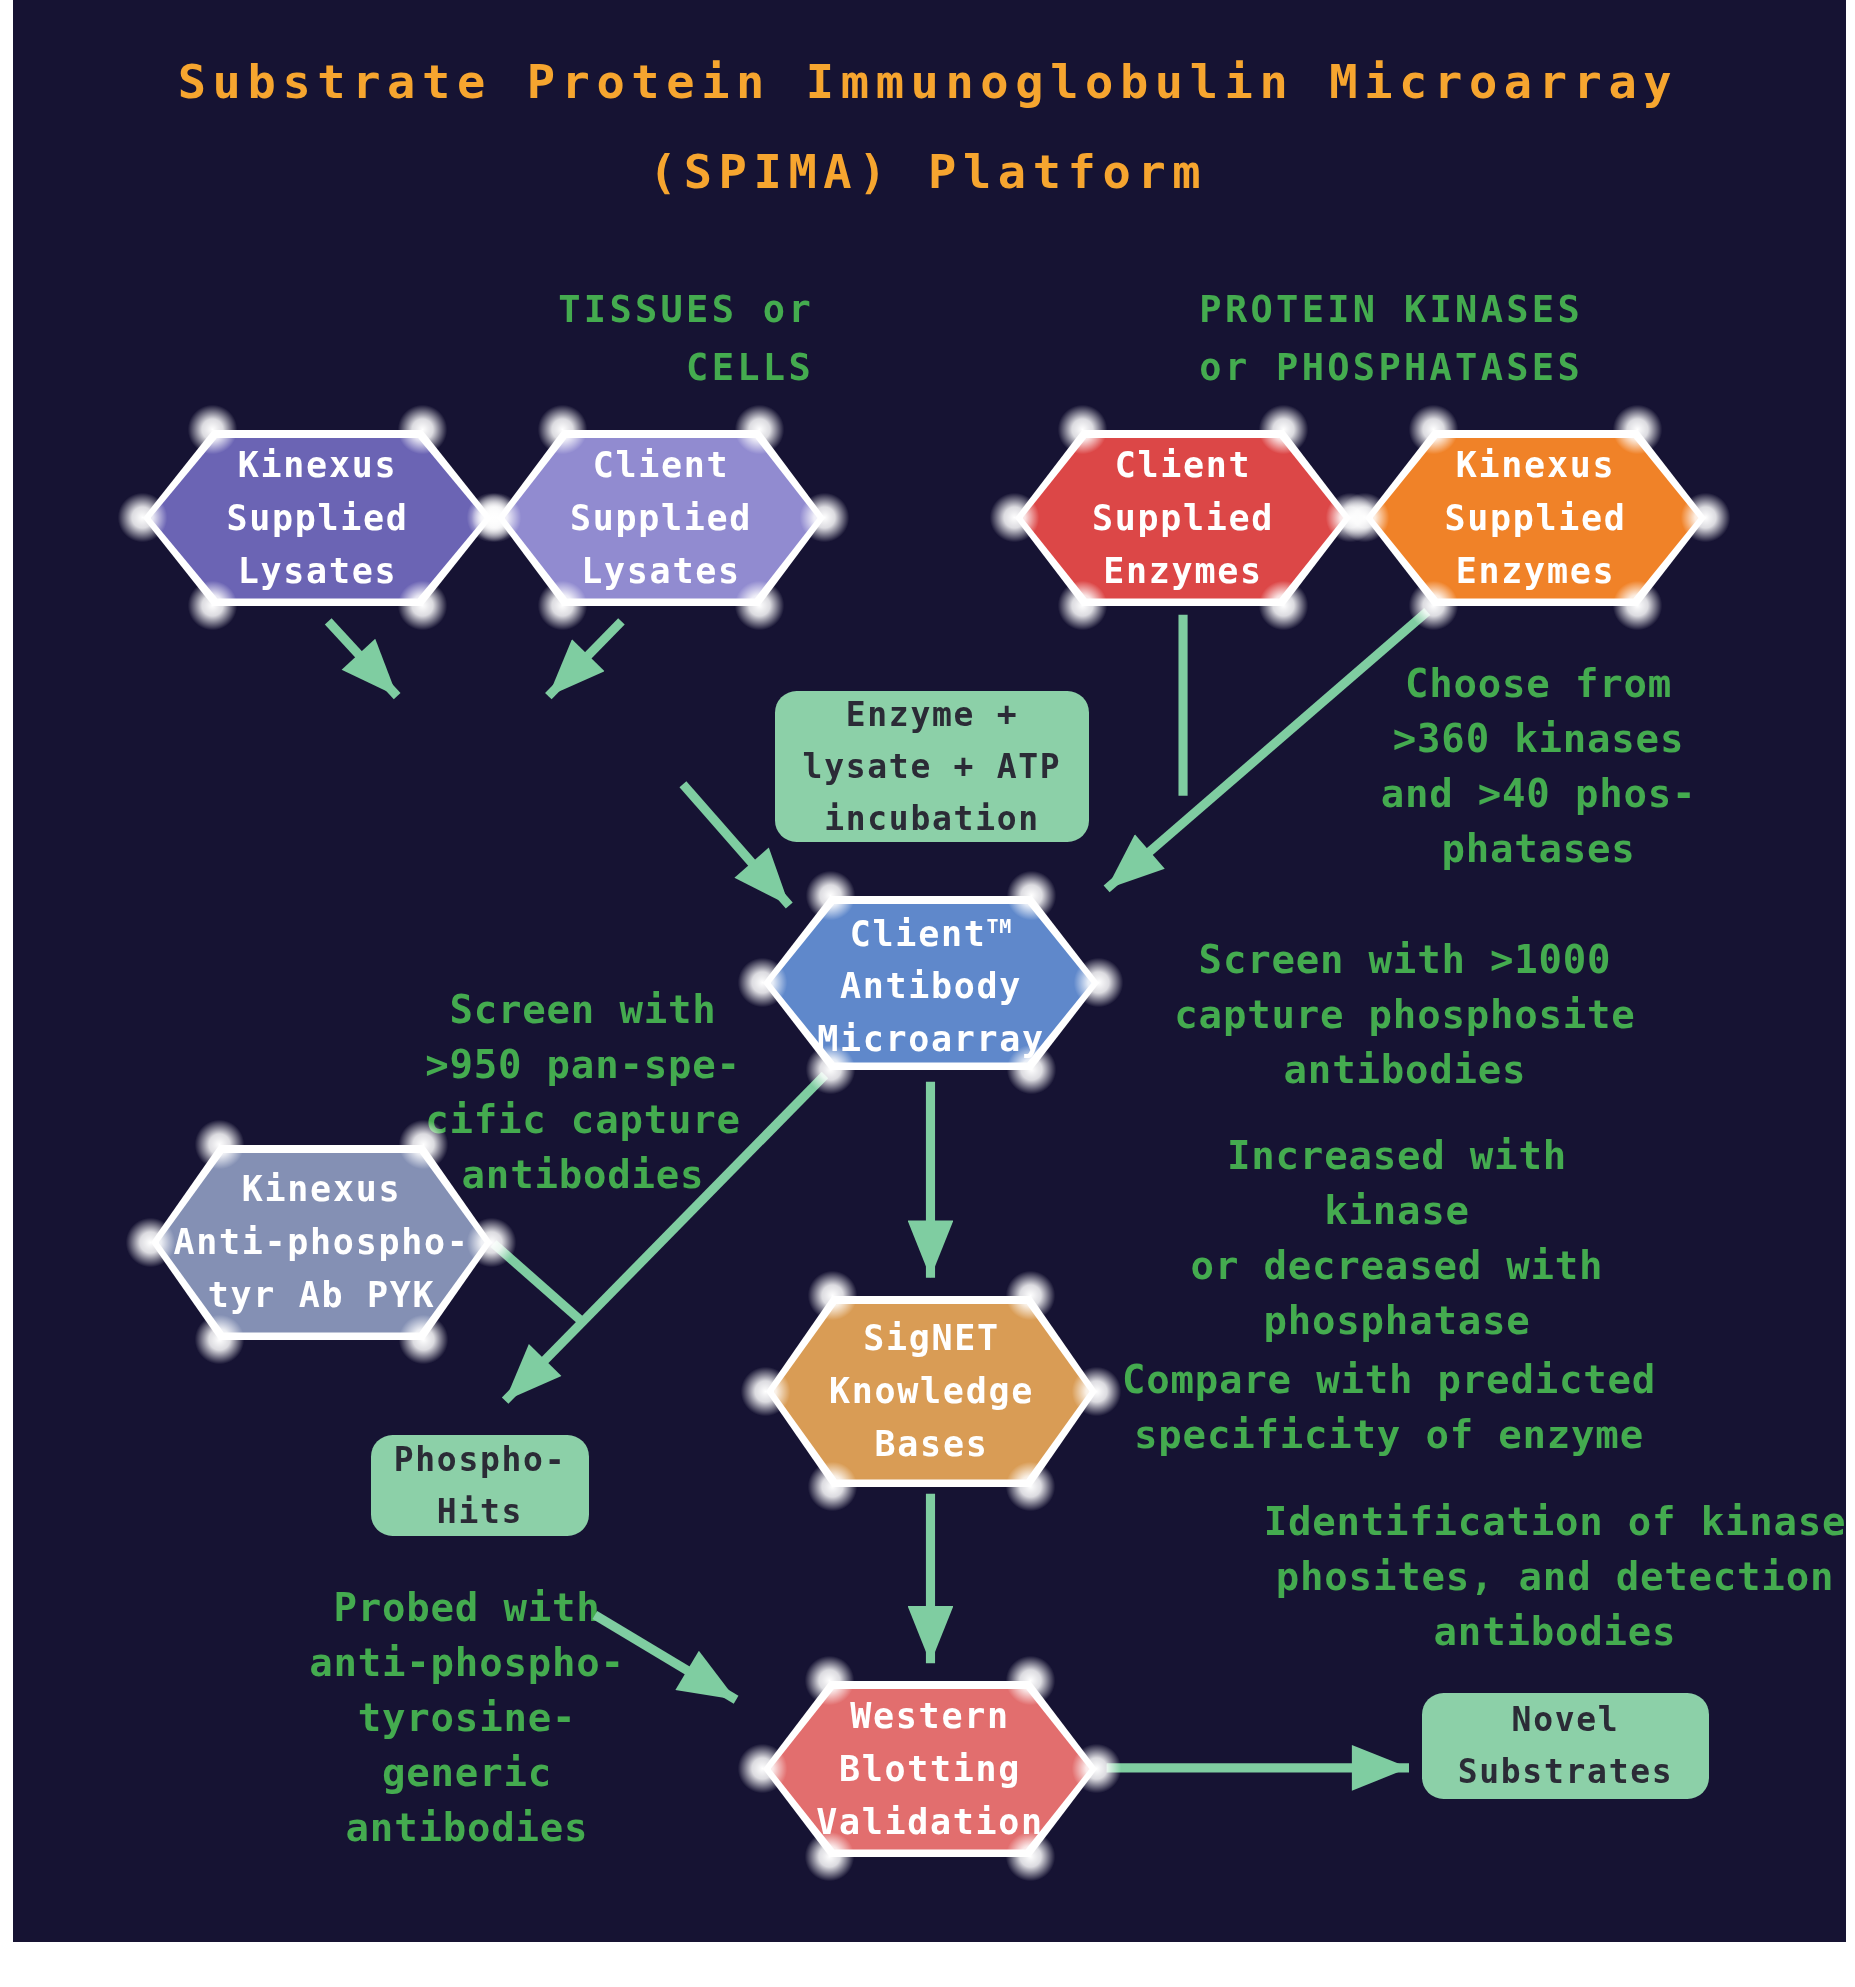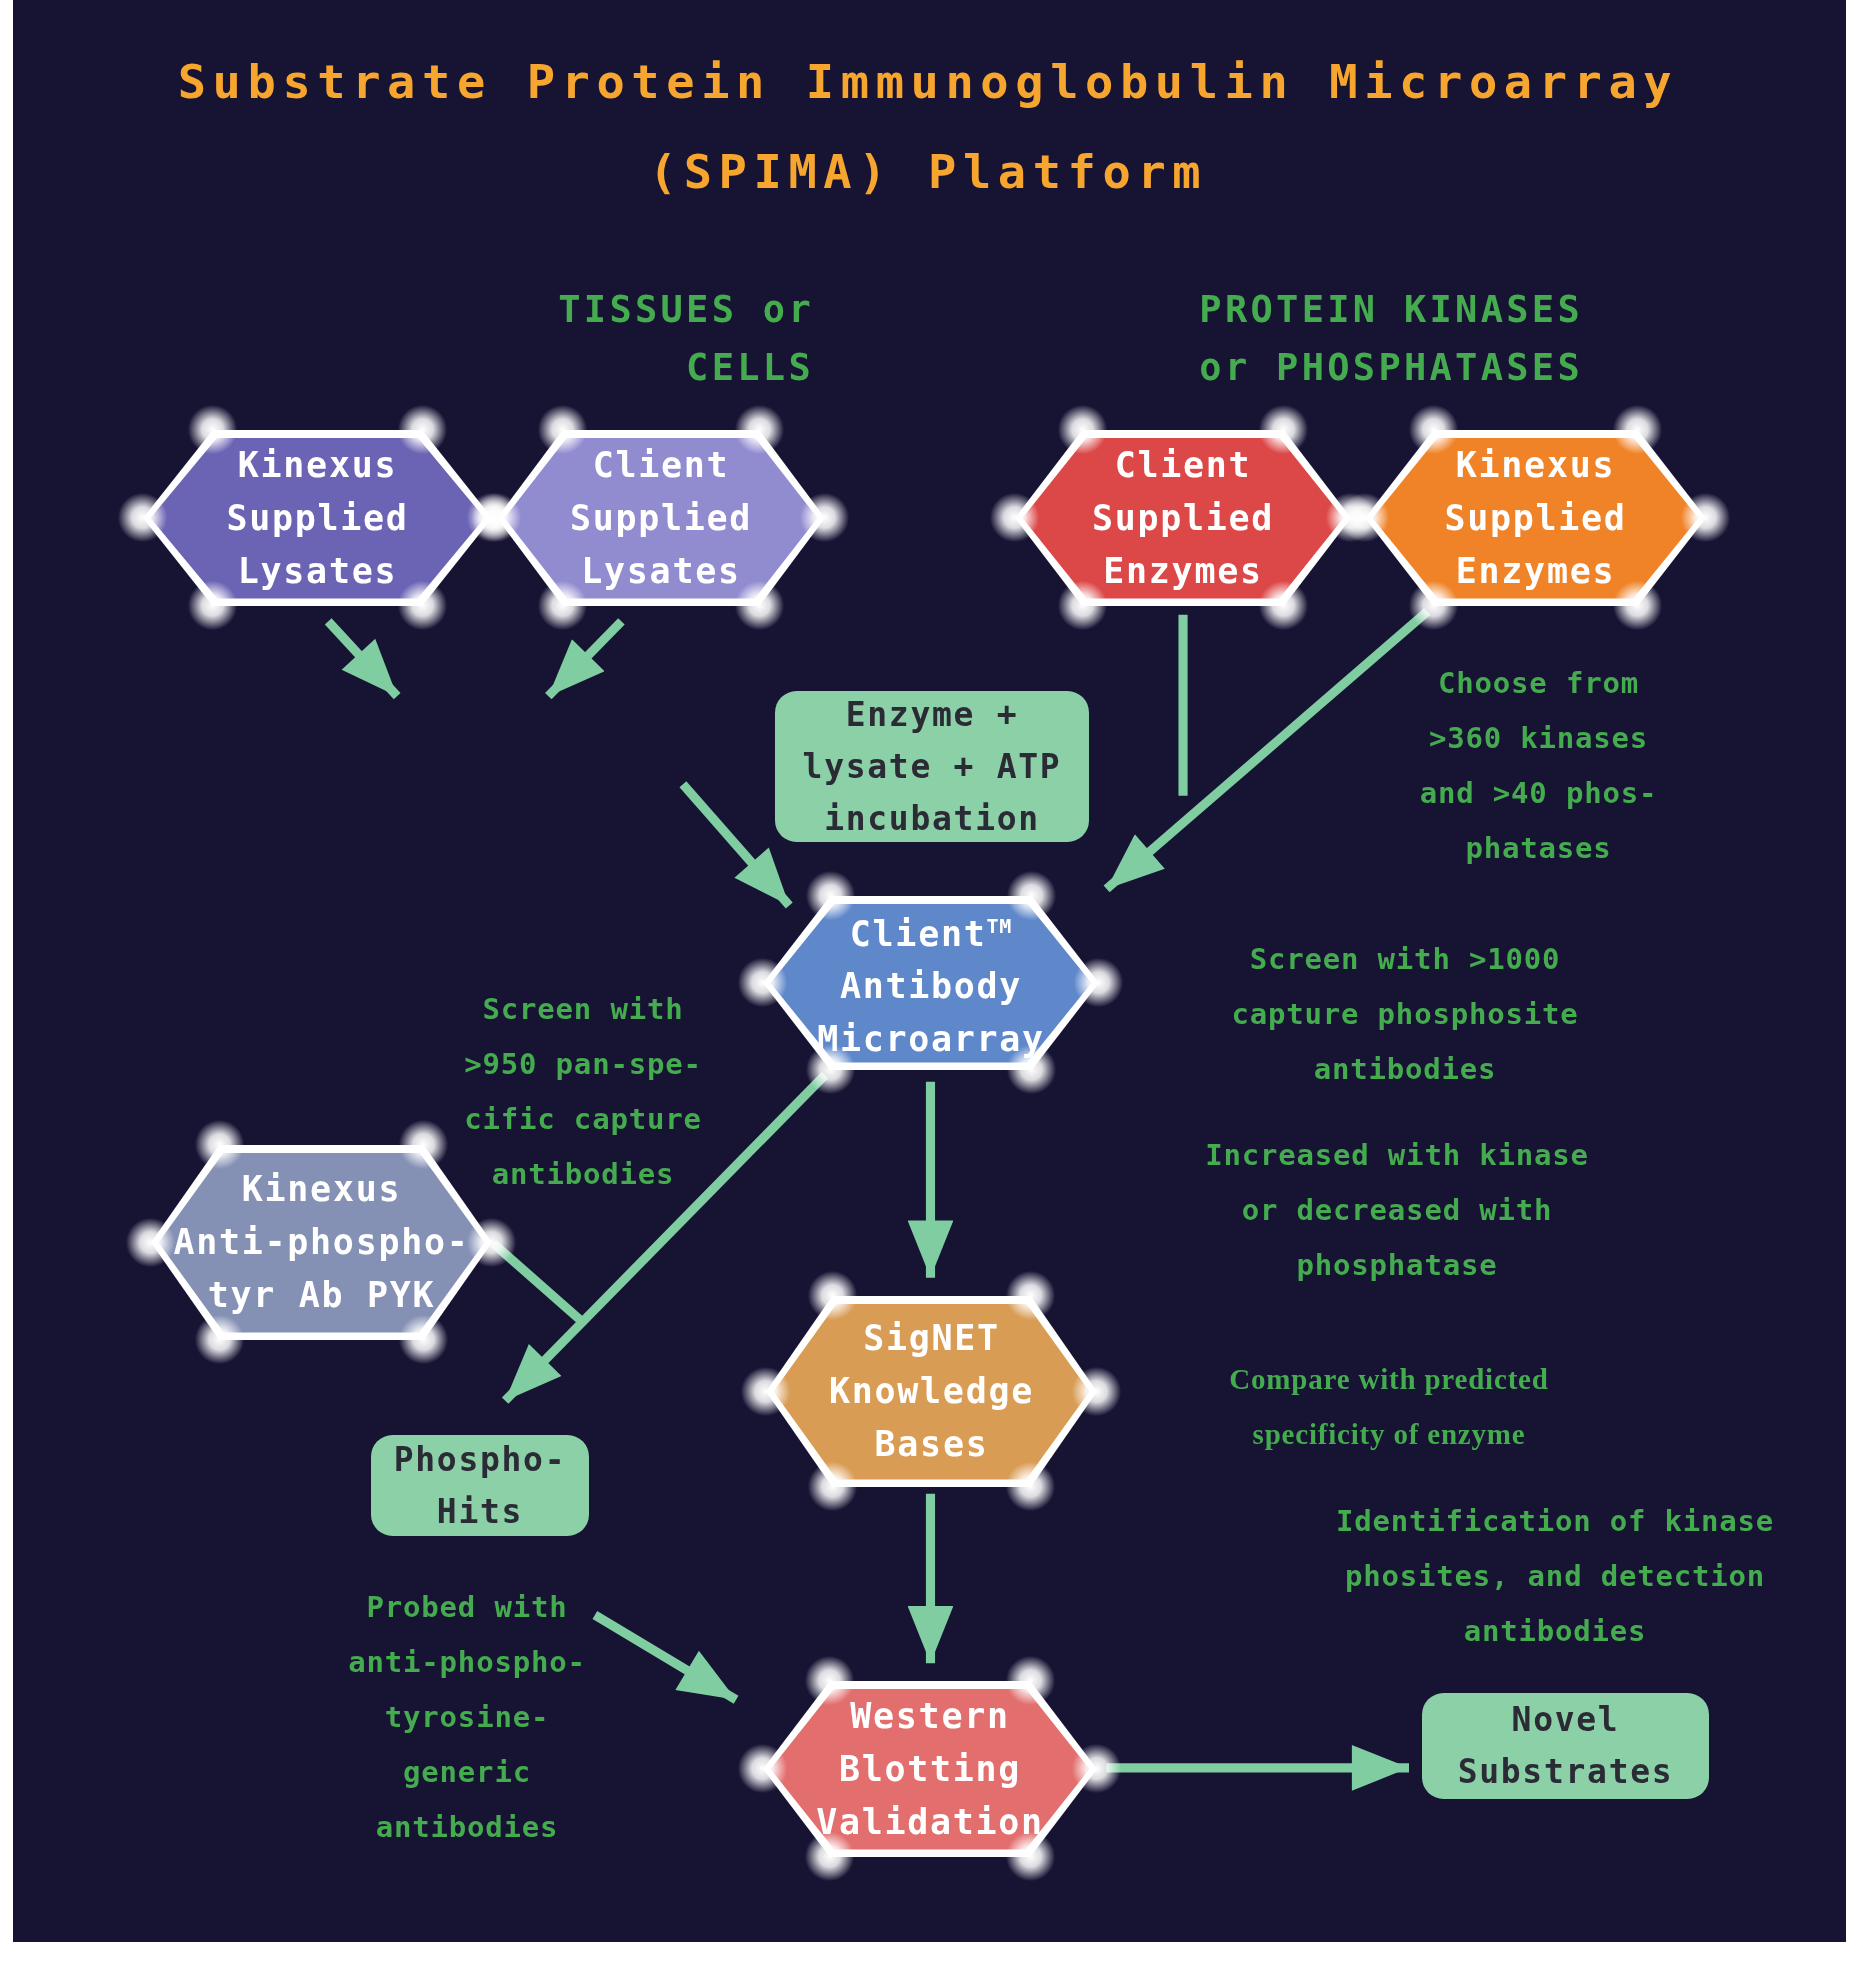--- a/index.html
+++ b/index.html
@@ -17,21 +17,21 @@
   .title{
     position:absolute;left:0;top:37px;width:1856px;text-align:center;
     color:#F6A52F;font-size:47px;line-height:90px;letter-spacing:6.6px;
   }
   .seclabel{
     position:absolute;text-align:right;color:#44AB4F;
     font-size:37px;line-height:58px;letter-spacing:3.3px;
   }
   .ann{
     position:absolute;text-align:center;color:#44AB4F;
-    font-size:29px;line-height:55px;letter-spacing:0.8px;
+    font-size:39px;line-height:55px;letter-spacing:0.8px;
   }
   
   .hex{position:absolute;z-index:4;}
   .hex-border{
     position:absolute;left:0;top:0;right:0;bottom:0;background:#ffffff;
     clip-path:polygon(0% 50%,20% 0%,80% 0%,100% 50%,80% 100%,20% 100%);
     filter:drop-shadow(0 0 13.3px rgba(255,255,255,0.45));
   }
   .hex-fill{
     position:absolute;left:7.5px;top:7.5px;right:7.5px;bottom:7.5px;background:#888;
@@ -260,21 +260,21 @@
     <div>cific capture</div>
     <div>antibodies</div>
   </div>
 
   <div class="ann" style="left:1148px;top:1128px;width:498px;">
     <div>Increased with kinase</div>
     <div>or decreased with</div>
     <div>phosphatase</div>
   </div>
 
-  <div class="ann" style="left:1115px;top:1352px;width:548px;font-family:Liberation Serif, serif;">
+  <div class="ann" style="left:1115px;top:1352px;width:548px;">
     <div>Compare with predicted</div>
     <div>specificity of enzyme</div>
   </div>
 
   <div class="ann" style="left:1256px;top:1494px;width:598px;">
     <div>Identification of kinase</div>
     <div>phosites, and detection</div>
     <div>antibodies</div>
   </div>
 

